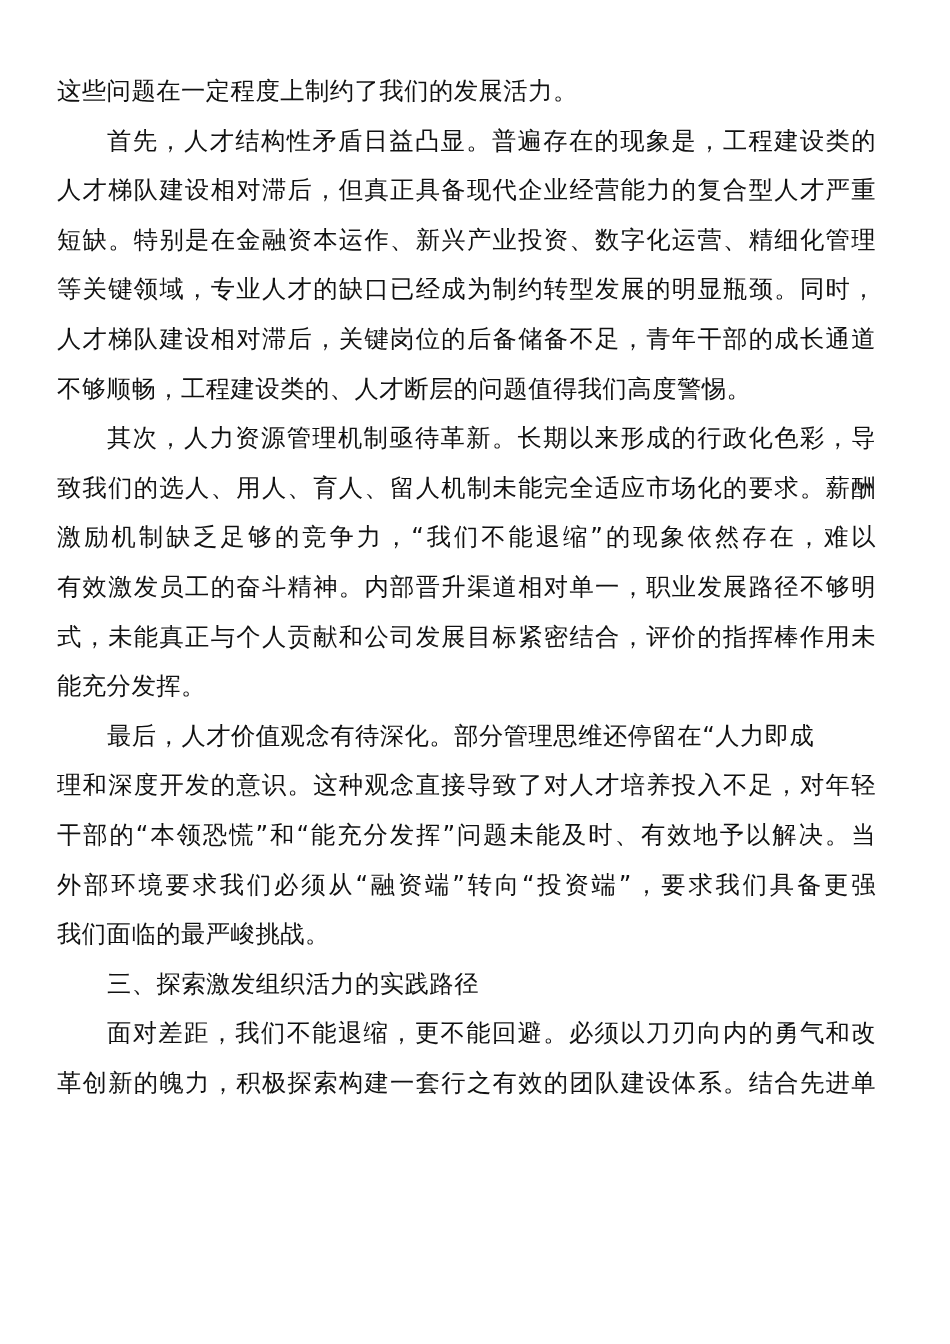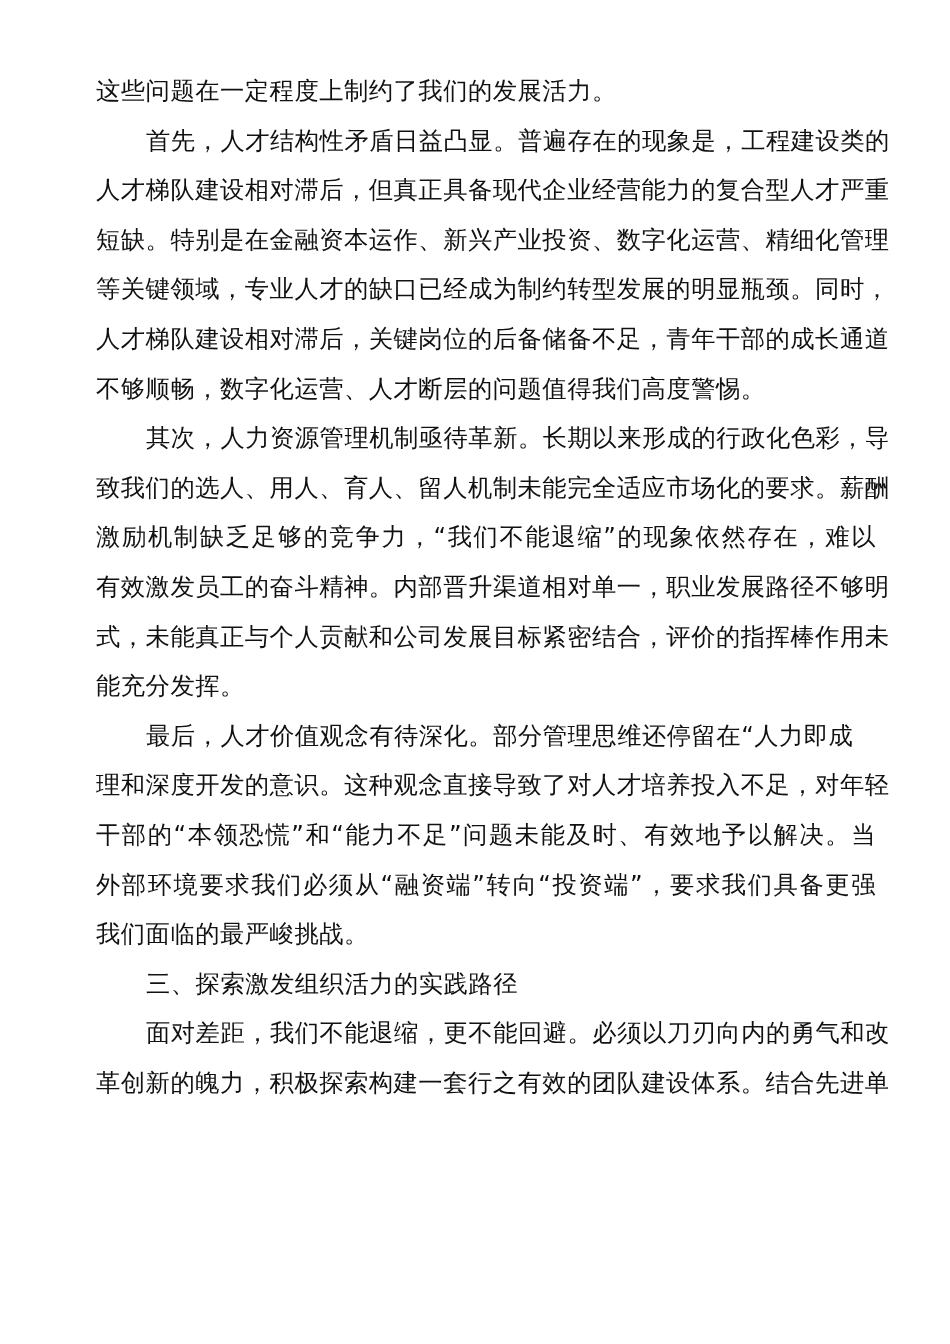--- a/index.html
+++ b/index.html
@@ -29,21 +29,20 @@
       padding: 0;
       text-align: justify;
       text-justify: inter-character;
       word-break: break-all;
     }
     .line {
       display: block;
       white-space: nowrap;
       text-align: justify;
       text-align-last: justify;
-      margin-left: 39px;
     }
     .line.last {
       text-align-last: left;
     }
     .line.indent-line {
       padding-left: 50px;
     }
   </style>
 </head>
 <body>
@@ -53,36 +52,36 @@
   <div class="para">
     <span class="line last">这些问题在一定程度上制约了我们的发展活力。</span>
   </div>
 
   <div class="para">
     <span class="line indent-line">首先，人才结构性矛盾日益凸显。普遍存在的现象是，工程建设类的</span>
     <span class="line">人才梯队建设相对滞后，但真正具备现代企业经营能力的复合型人才严重</span>
     <span class="line">短缺。特别是在金融资本运作、新兴产业投资、数字化运营、精细化管理</span>
     <span class="line">等关键领域，专业人才的缺口已经成为制约转型发展的明显瓶颈。同时，</span>
     <span class="line">人才梯队建设相对滞后，关键岗位的后备储备不足，青年干部的成长通道</span>
-    <span class="line last">不够顺畅，数字化运营、人才断层的问题值得我们高度警惕。</span>
+    <span class="line last">不够顺畅，工程建设类的、人才断层的问题值得我们高度警惕。</span>
   </div>
 
   <div class="para">
     <span class="line indent-line">其次，人力资源管理机制亟待革新。长期以来形成的行政化色彩，导</span>
     <span class="line">致我们的选人、用人、育人、留人机制未能完全适应市场化的要求。薪酬</span>
     <span class="line">激励机制缺乏足够的竞争力，“我们不能退缩”的现象依然存在，难以</span>
     <span class="line">有效激发员工的奋斗精神。内部晋升渠道相对单一，职业发展路径不够明</span>
     <span class="line">式，未能真正与个人贡献和公司发展目标紧密结合，评价的指挥棒作用未</span>
     <span class="line last">能充分发挥。</span>
   </div>
 
   <div class="para">
     <span class="line indent-line last">最后，人才价值观念有待深化。部分管理思维还停留在“人力即成</span>
     <span class="line">理和深度开发的意识。这种观念直接导致了对人才培养投入不足，对年轻</span>
-    <span class="line">干部的“本领恐慌”和“能力不足”问题未能及时、有效地予以解决。当</span>
+    <span class="line">干部的“本领恐慌”和“能充分发挥”问题未能及时、有效地予以解决。当</span>
     <span class="line">外部环境要求我们必须从“融资端”转向“投资端”，要求我们具备更强</span>
     <span class="line last">我们面临的最严峻挑战。</span>
   </div>
 
   <div class="para">
     <span class="line indent-line last">三、探索激发组织活力的实践路径</span>
   </div>
 
   <div class="para">
     <span class="line indent-line">面对差距，我们不能退缩，更不能回避。必须以刀刃向内的勇气和改</span>

